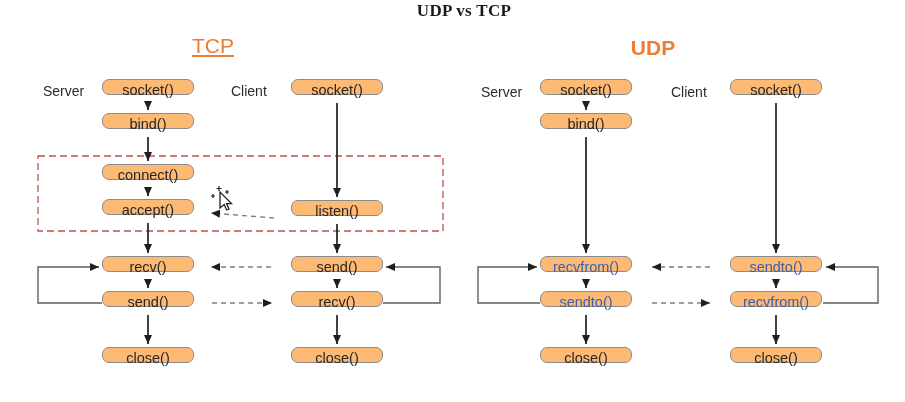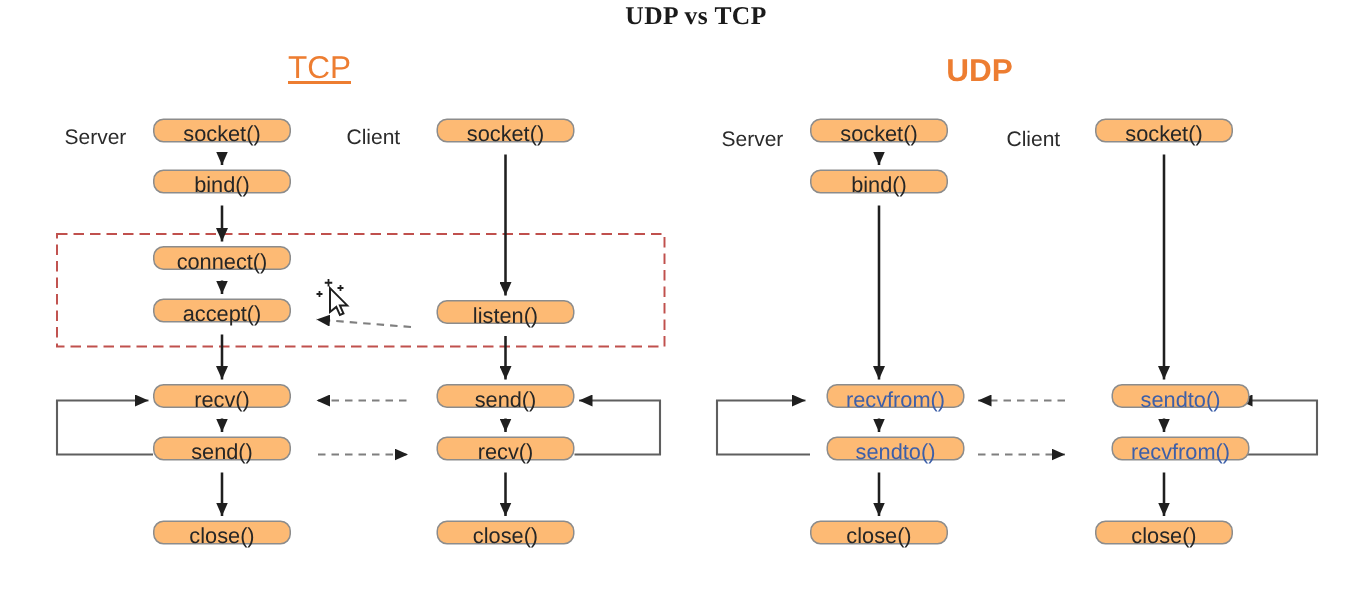--- a/index.html
+++ b/index.html
@@ -17,21 +17,21 @@
   }
   .hdr-tcp{left:178px;top:34px;text-decoration:underline;}
   .hdr-udp{left:618px;top:36px;font-weight:bold;}
   .col-label{position:absolute;font-size:14px;color:#2b2b2b;}
   .node{
     position:absolute;box-sizing:border-box;width:92px;height:16px;
     background:#fdba74;border:1.5px solid #8C8C8C;border-radius:7px;
     font-size:14.5px;color:#262626;text-align:center;line-height:21px;
     z-index:2;
   }
-  .node.blue{color:#3D5FA8;margin-left:11px;}
+  .node.blue{color:#3D5FA8;}
   .wires{position:absolute;left:0;top:0;z-index:1;}
   .cursor{position:absolute;left:209px;top:184px;z-index:3;}
 </style>
 </head>
 <body>
 
 <div class="canvas">
 
   <svg class="wires" width="905" height="402" viewBox="0 0 905 402">
     <defs>

